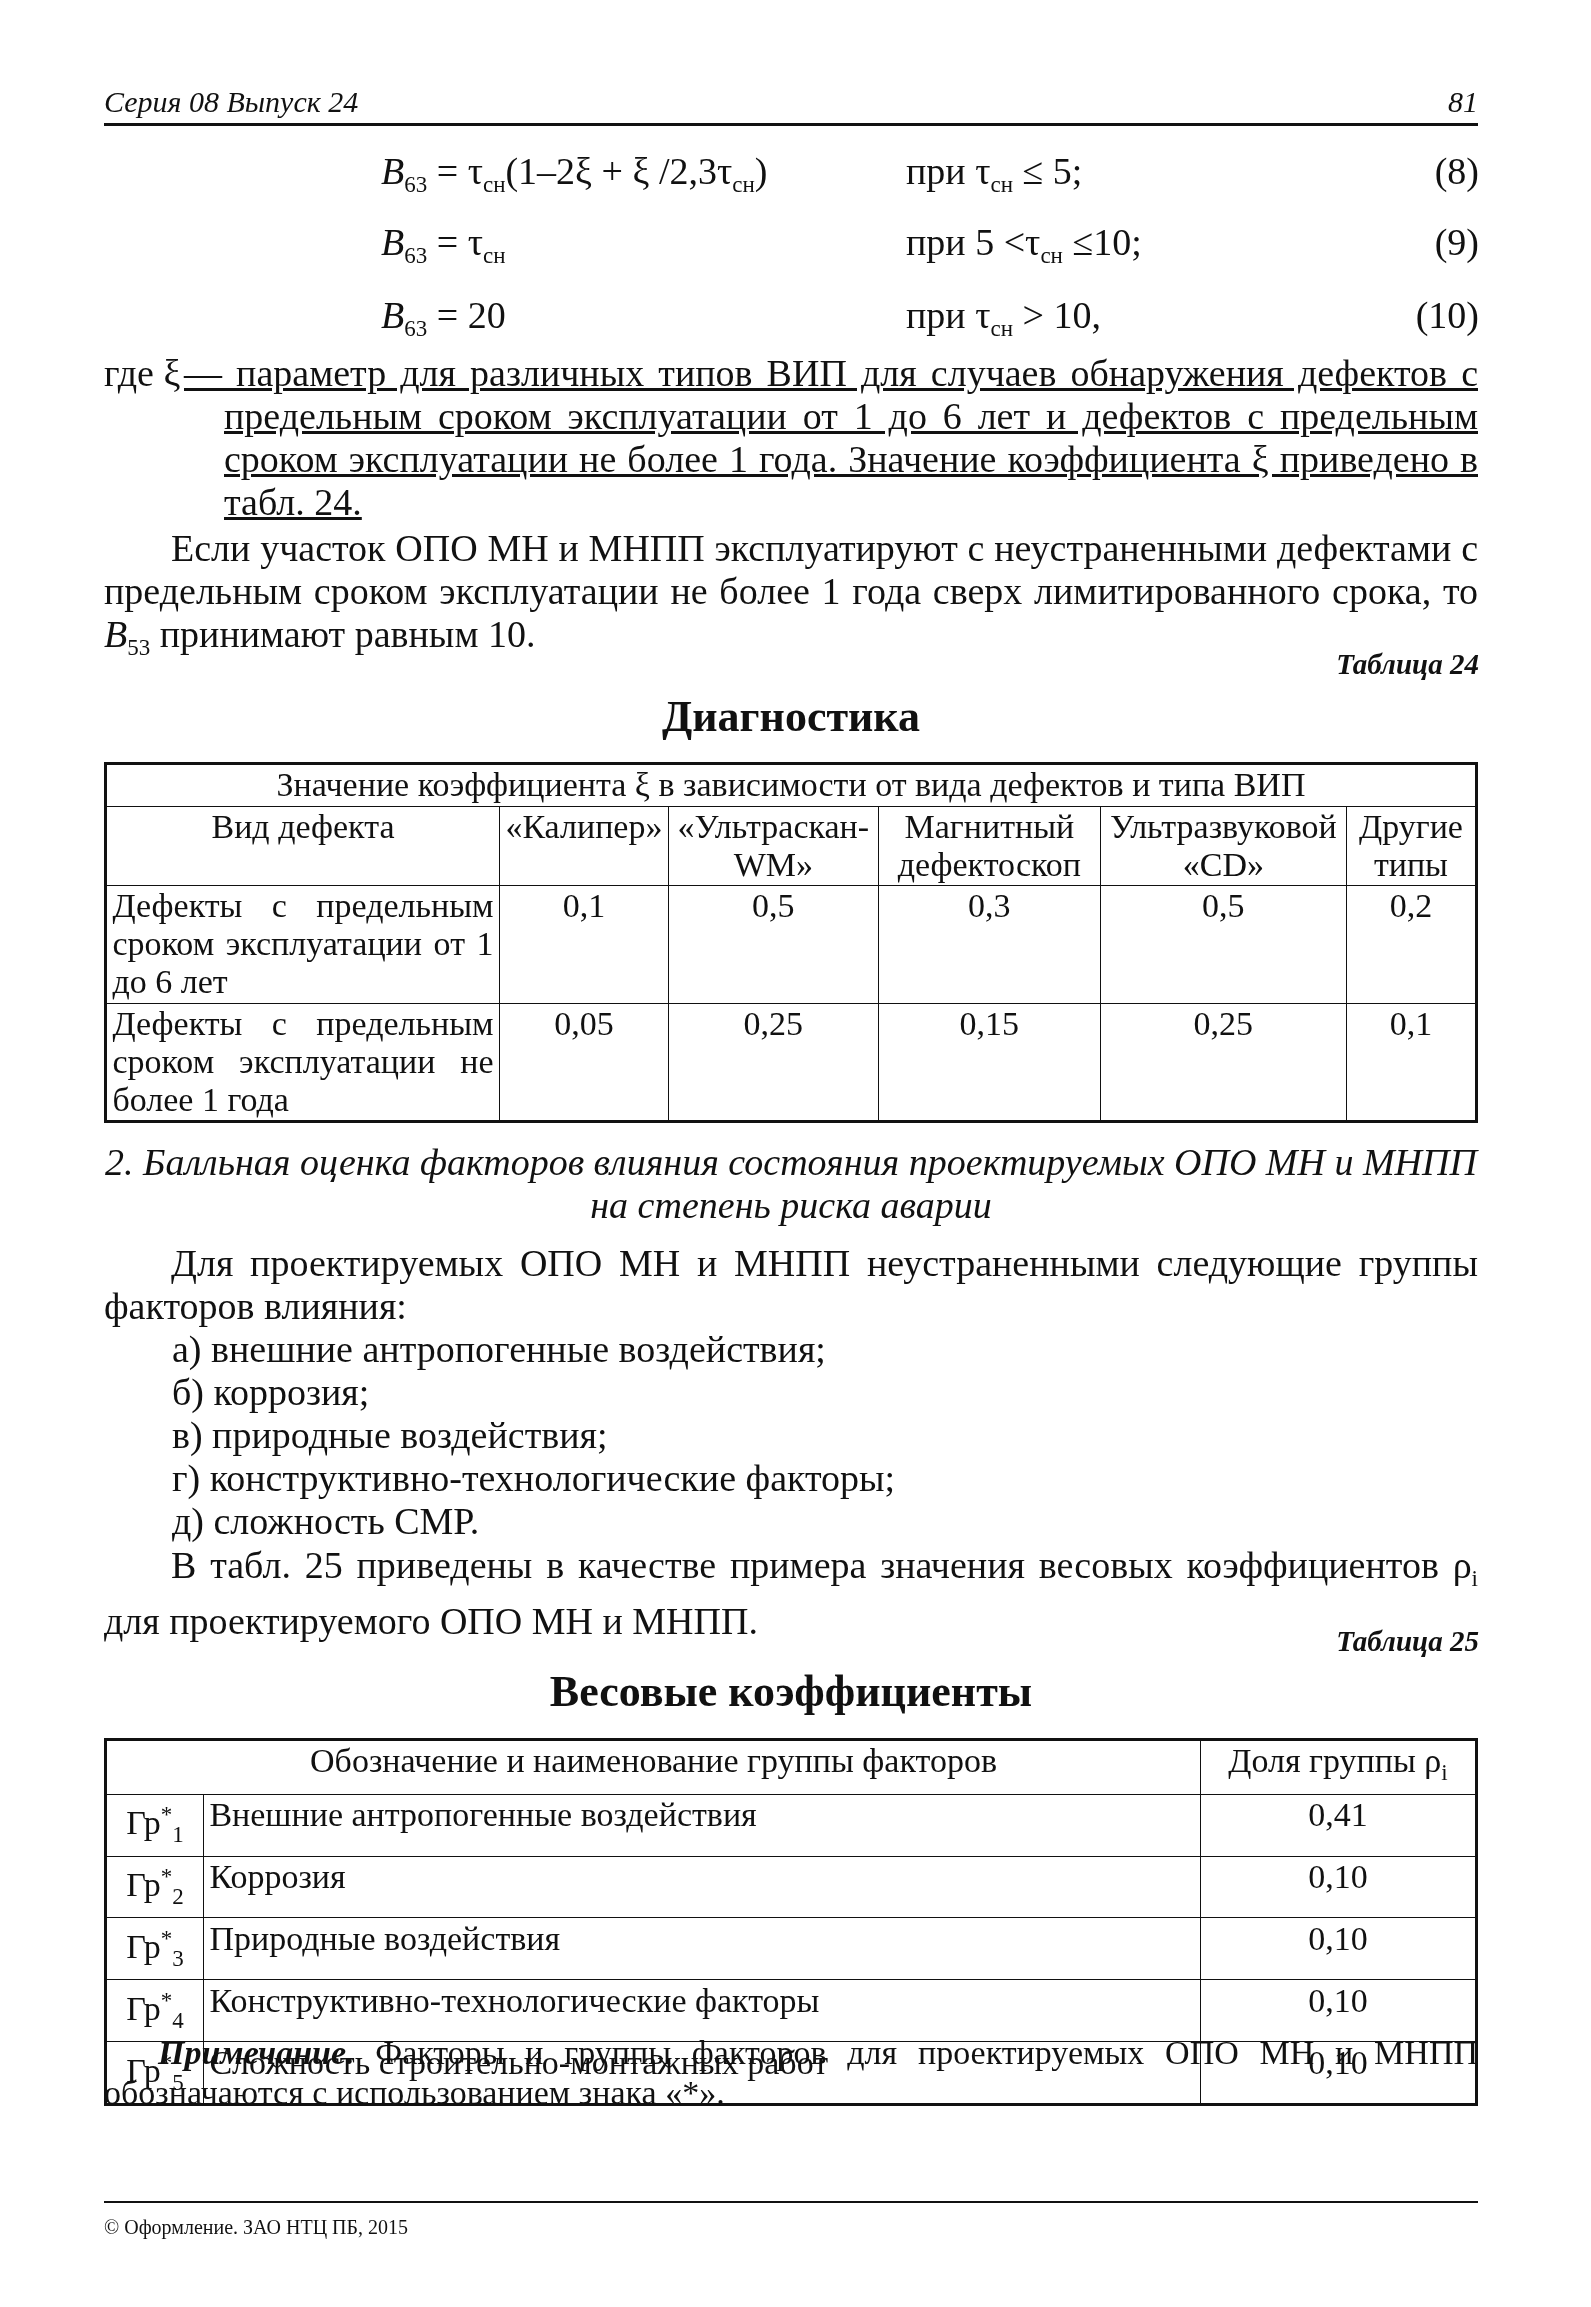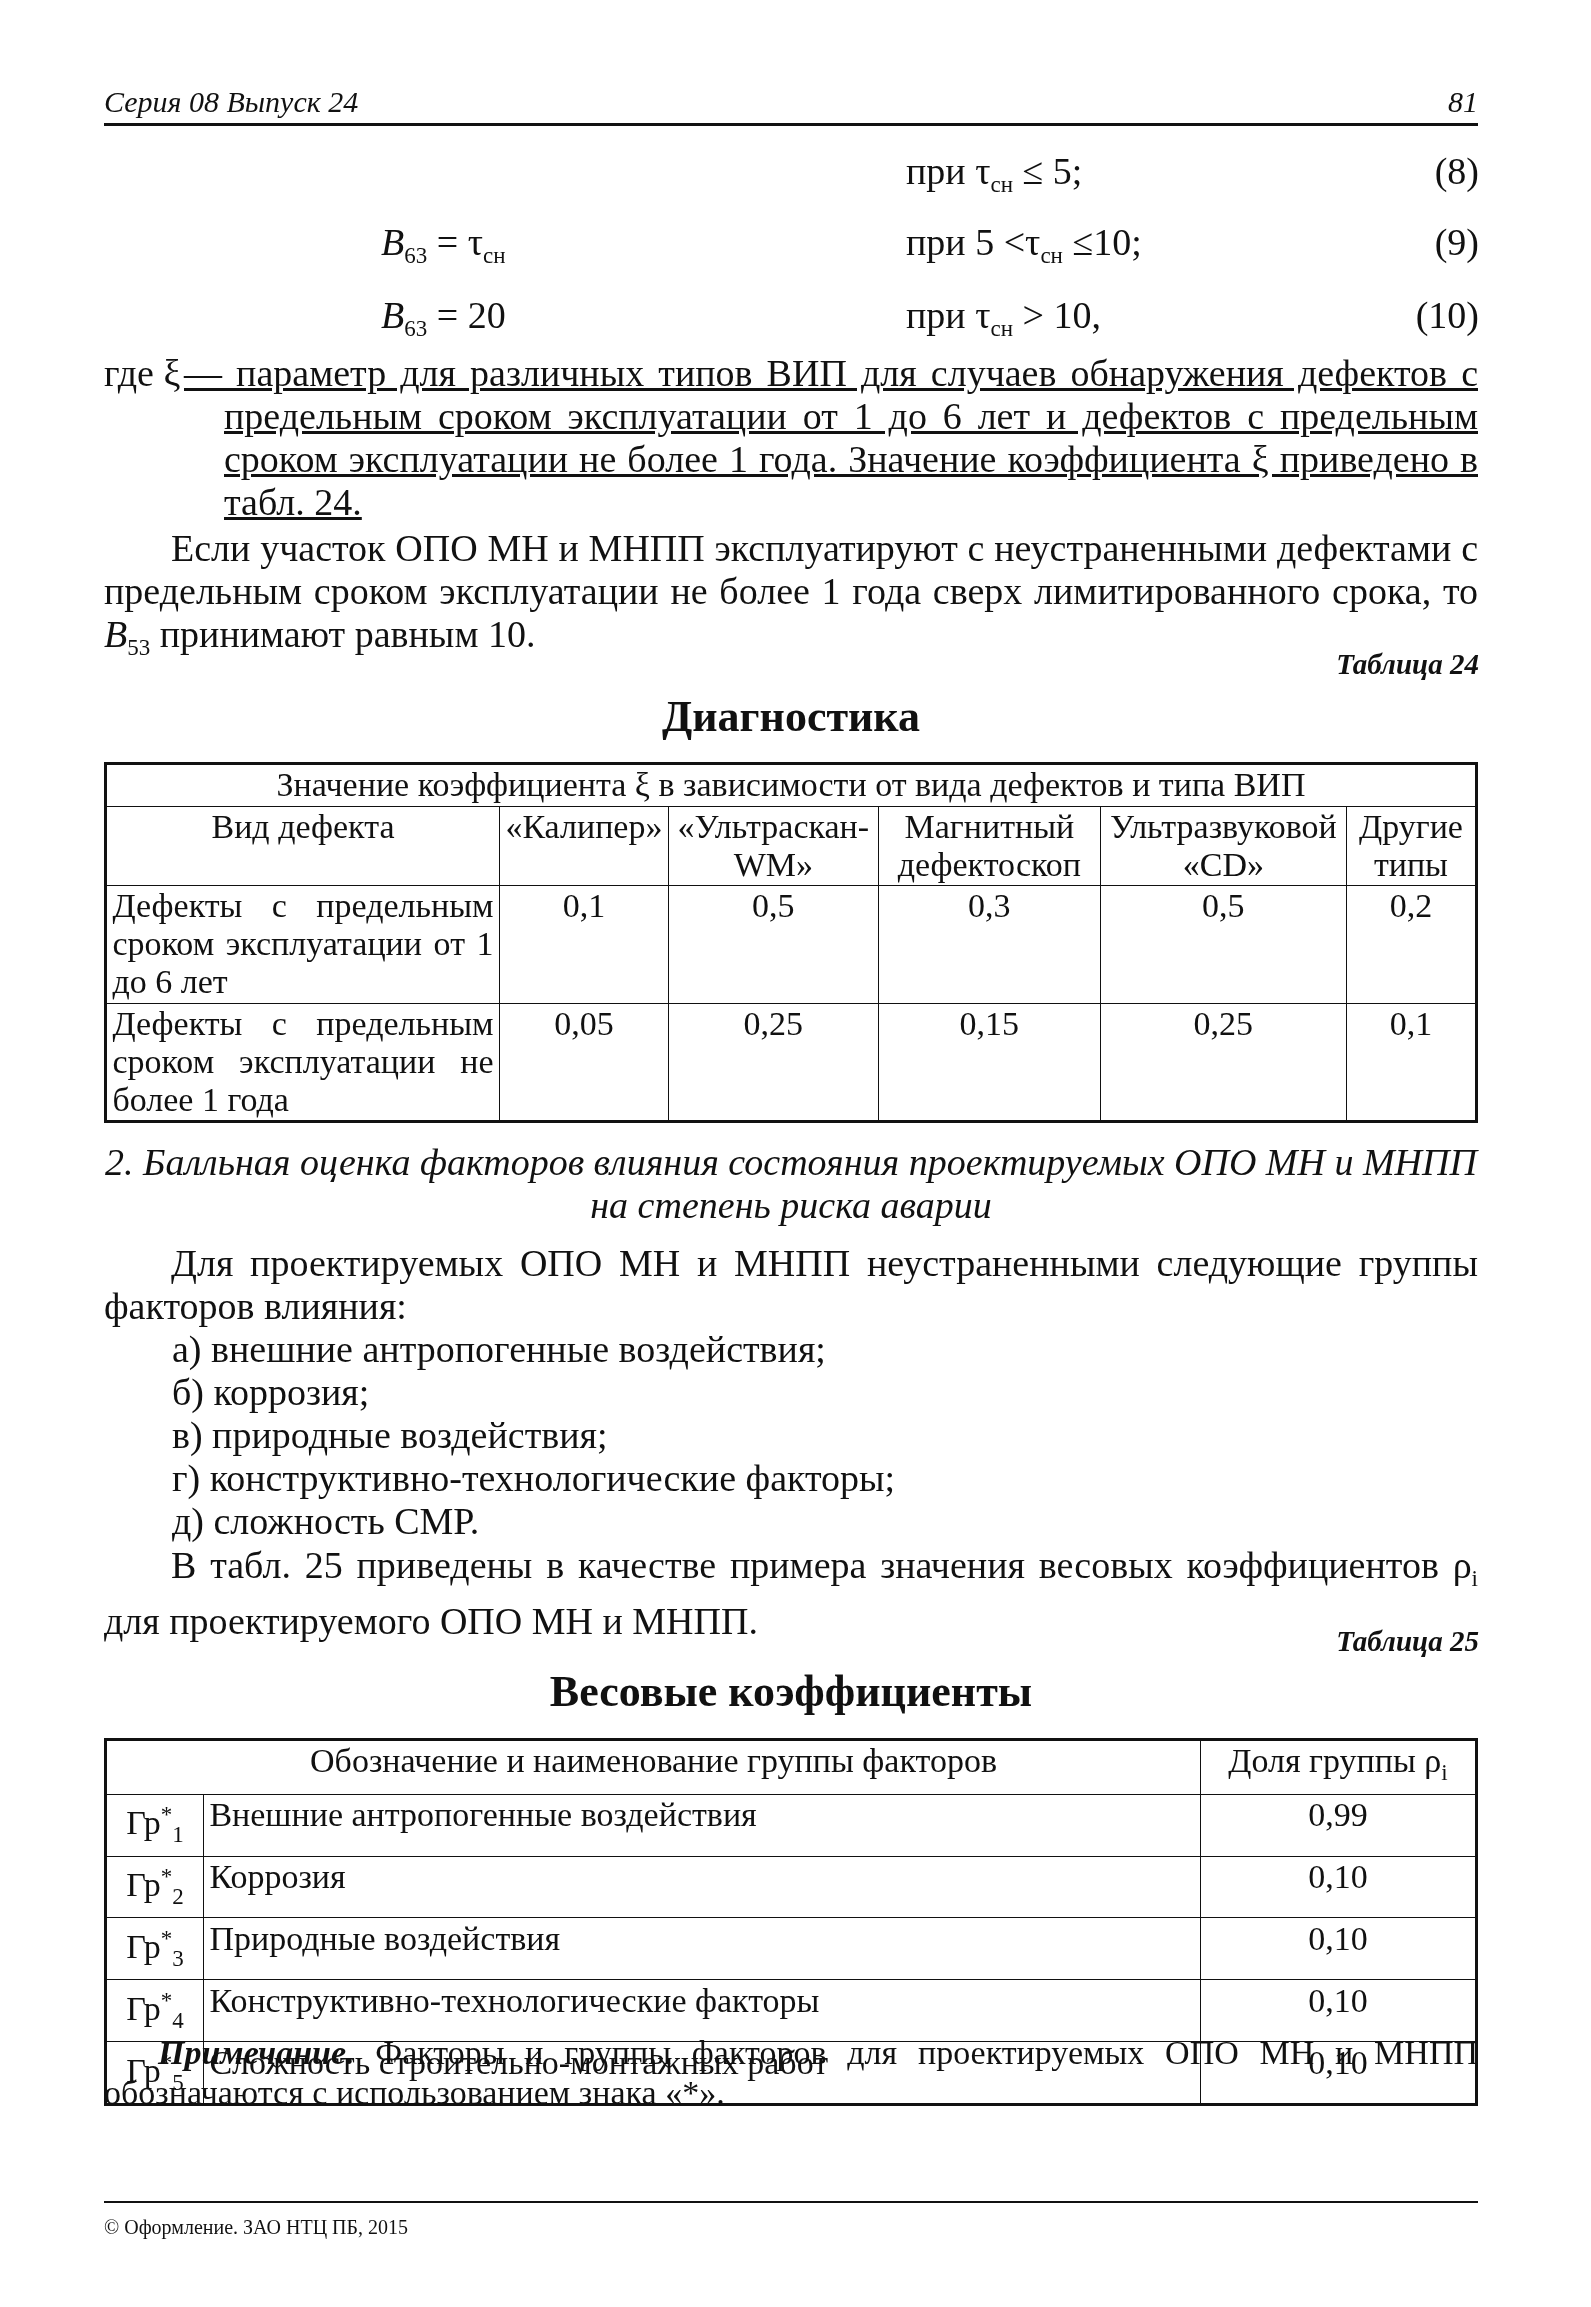--- a/index.html
+++ b/index.html
@@ -38,20 +38,21 @@
 </style>
 </head>
 <body>
 
 <div class="abs hdr">
   <span class="l">Серия 08 Выпуск 24</span>
   <span class="r">81</span>
 </div>
 
 <div class="abs fm" style="top:150px;left:0;width:1591px;height:43px;">
+  <span class="lhs"><i class="v">B</i><sub>63</sub> <span>= τ</span><sub>сн</sub><span>(1–2ξ + ξ /2,3τ</span><sub>сн</sub><span>)</span></span>
   <span class="cond"><span>при τ</span><sub>сн</sub><span> ≤ 5;</span></span>
   <span class="num">(8)</span>
 </div>
 <div class="abs fm" style="top:221px;left:0;width:1591px;height:43px;">
   <span class="lhs"><i class="v">B</i><sub>63</sub> <span>= τ</span><sub>сн</sub></span>
   <span class="cond"><span>при 5 &lt;τ</span><sub>сн</sub><span> ≤10;</span></span>
   <span class="num">(9)</span>
 </div>
 <div class="abs fm" style="top:294px;left:0;width:1591px;height:43px;">
   <span class="lhs"><i class="v">B</i><sub>63</sub> <span>= 20</span></span>
@@ -131,21 +132,21 @@
       <col>
     </colgroup>
   <tbody>
       <tr style="height:51px;">
     <th colspan="2" class="c">Обозначение и наименование группы факторов</th>
     <th class="c"><span>Доля группы ρ</span><sub>i</sub></th>
   </tr>
   <tr style="height:48px;">
         <td class="c"><span>Гр</span><sup>*</sup><sub>1</sub></td>
         <td>Внешние антропогенные воздействия</td>
-        <td class="c">0,99</td>
+        <td class="c">0,41</td>
       </tr>
   <tr style="height:48px;">
         <td class="c"><span>Гр</span><sup>*</sup><sub>2</sub></td>
         <td>Коррозия</td>
         <td class="c">0,10</td>
       </tr>
   <tr style="height:48px;">
         <td class="c"><span>Гр</span><sup>*</sup><sub>3</sub></td>
         <td>Природные воздействия</td>
         <td class="c">0,10</td>

